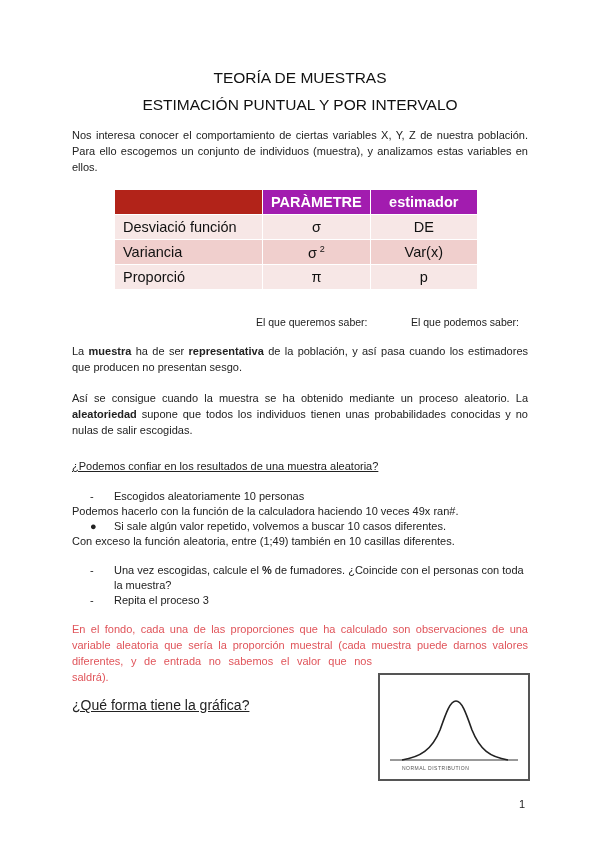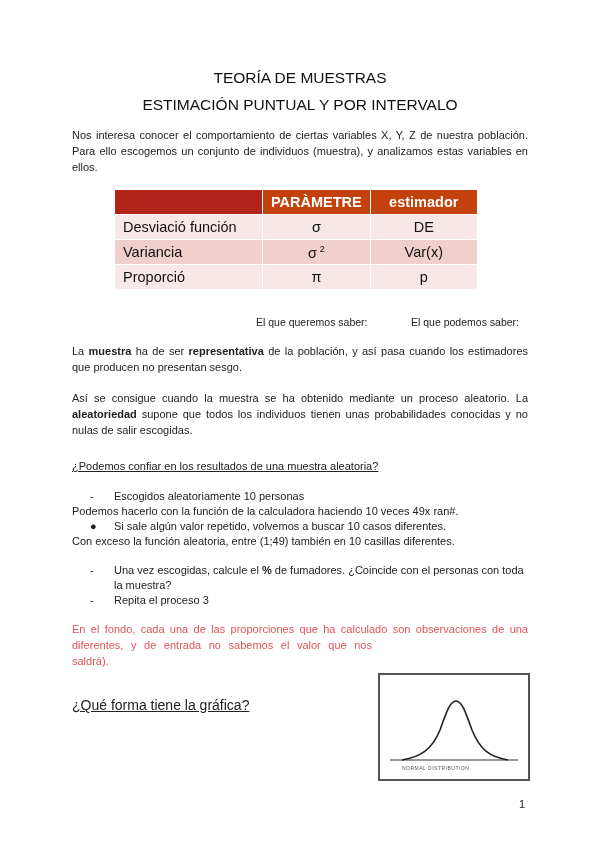--- a/index.html
+++ b/index.html
@@ -21,21 +21,21 @@
   .red { position:absolute; left:72px; top:621px; width:456px; font-size:11px; line-height:16px;
          color:#e0545a; text-align:justify; }
   .red .l { display:block; text-align:justify; text-align-last:justify; }
   .red .l.short { width:300px; }
   .red .l.last { text-align-last:left; }
   .q2 { position:absolute; left:72px; top:697px; font-size:14px; text-decoration:underline; color:#222; }
 
   table.params { position:absolute; left:114px; top:189px; border-collapse:collapse;
                  font-size:14.5px; }
   table.params td { height:24px; padding:0 8px; border:1px solid #fff; }
-  table.params tr.head td { background:#c2410c; color:#fff; font-weight:bold; font-size:14.5px; }
+  table.params tr.head td { background:#a21caf; color:#fff; font-weight:bold; font-size:14.5px; }
   table.params td.c1 { width:131px; text-align:left; }
   table.params td.c2 { width:90px; text-align:center; }
   table.params td.c3 { width:90px; text-align:center; }
   table.params tr.r1 td, table.params tr.r3 td { background:#f0cfcd; }
   table.params tr.r2 td, table.params tr.r4 td { background:#f7e7e6; }
   table.params tr.head td.c1 { background:#b22319; }
   .sup { font-size:9px; vertical-align:6px; margin-left:3px; }
   .xbar { font-family:"DejaVu Serif", serif; font-style:italic; font-size:13px; }
 
   .saber1 { position:absolute; left:256px; top:316px; font-size:10.5px; color:#222; }
@@ -92,20 +92,21 @@
 <div class="line" style="left:72px; top:503px;">Podemos hacerlo con la función de la calculadora haciendo 10 veces 49x ran#.</div>
 <div class="line" style="left:90px; top:518px;"><span class="dash">●</span><span>Si sale algún valor repetido, volvemos a buscar 10 casos diferentes.</span></div>
 <div class="line" style="left:72px; top:533px;">Con exceso la función aleatoria, entre (1;49) también en 10 casillas diferentes.</div>
 
 <div class="line" style="left:90px; top:562px;"><span class="dash">-</span><span>Una vez escogidas, calcule el </span><b>%</b><span> de fumadores. ¿Coincide con el personas con toda</span></div>
 <div class="line" style="left:114px; top:577px;">la muestra?</div>
 <div class="line" style="left:90px; top:592px;"><span class="dash">-</span><span>Repita el proceso 3</span></div>
 
 <div class="red">
   <span class="l">En el fondo, cada una de las proporciones que ha calculado son observaciones de una</span>
+  <span class="l">variable aleatoria que sería la proporción muestral (cada muestra puede darnos valores</span>
   <span class="l short">diferentes, y de entrada no sabemos el valor que nos</span>
   <span class="l last">saldrá).</span>
 </div>
 
 <div class="q2">¿Qué forma tiene la gráfica?</div>
 
 <div class="figure">
   <svg width="148" height="104" viewBox="0 0 148 104">
     <line x1="10" y1="85" x2="138" y2="85" stroke="#333" stroke-width="1"></line>
     <path d="M22 85 C 40 82, 52 75, 60 55 C 66 38, 70 26, 76 26 C 82 26, 86 38, 92 55 C 100 75, 110 82, 128 85" fill="none" stroke="#222" stroke-width="1.6"></path>

